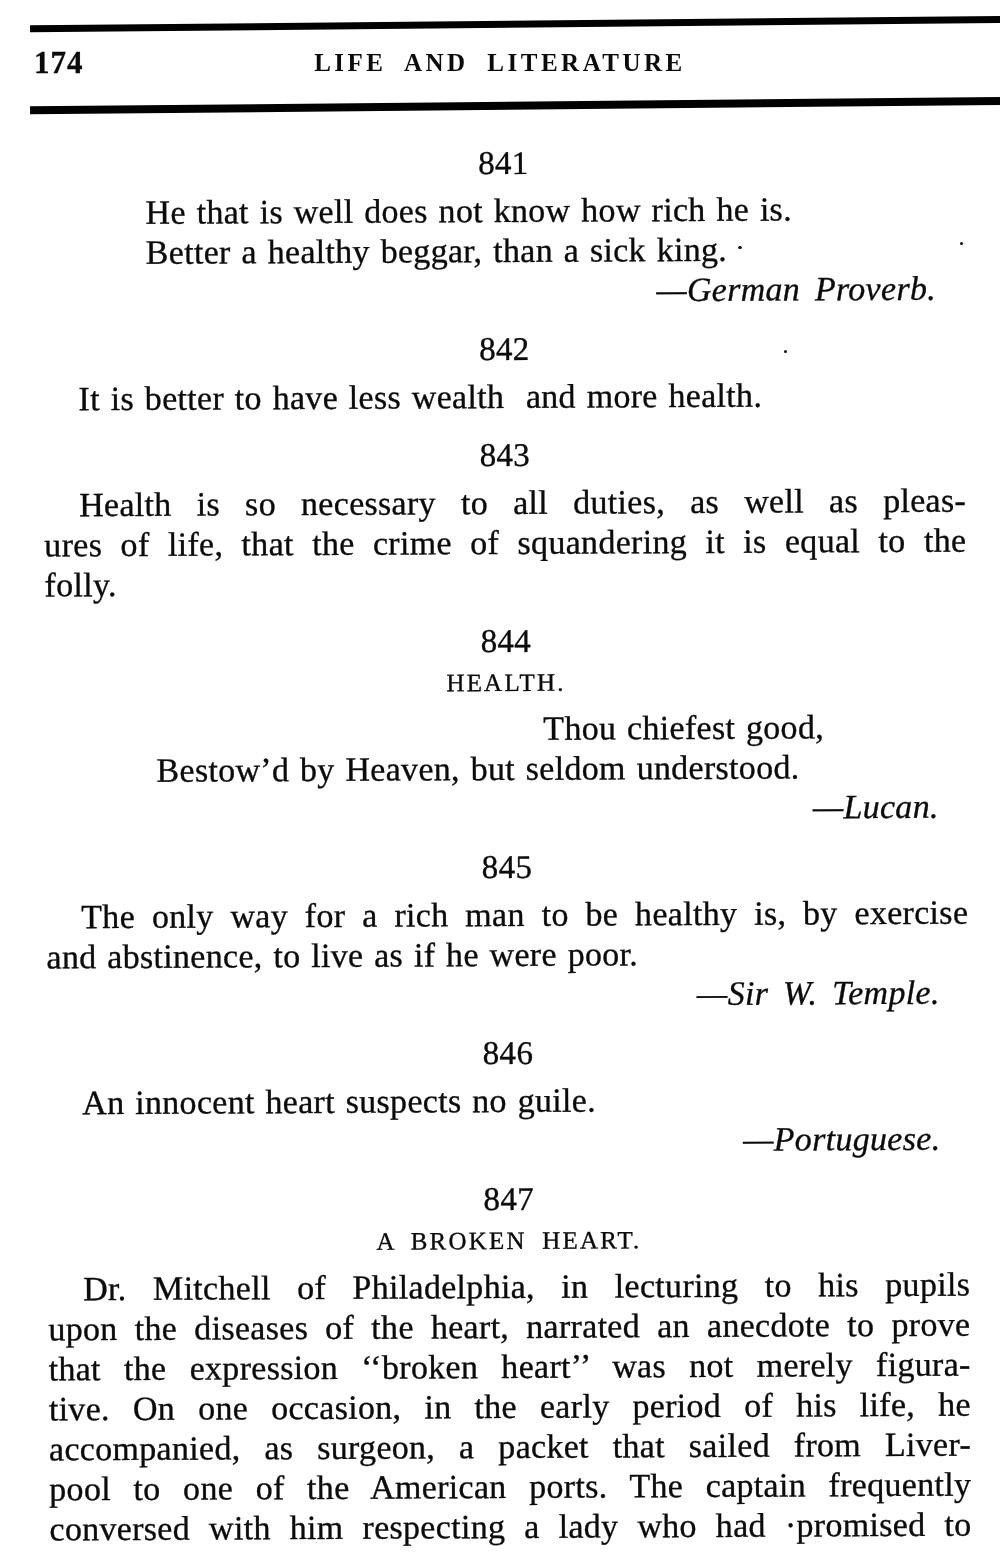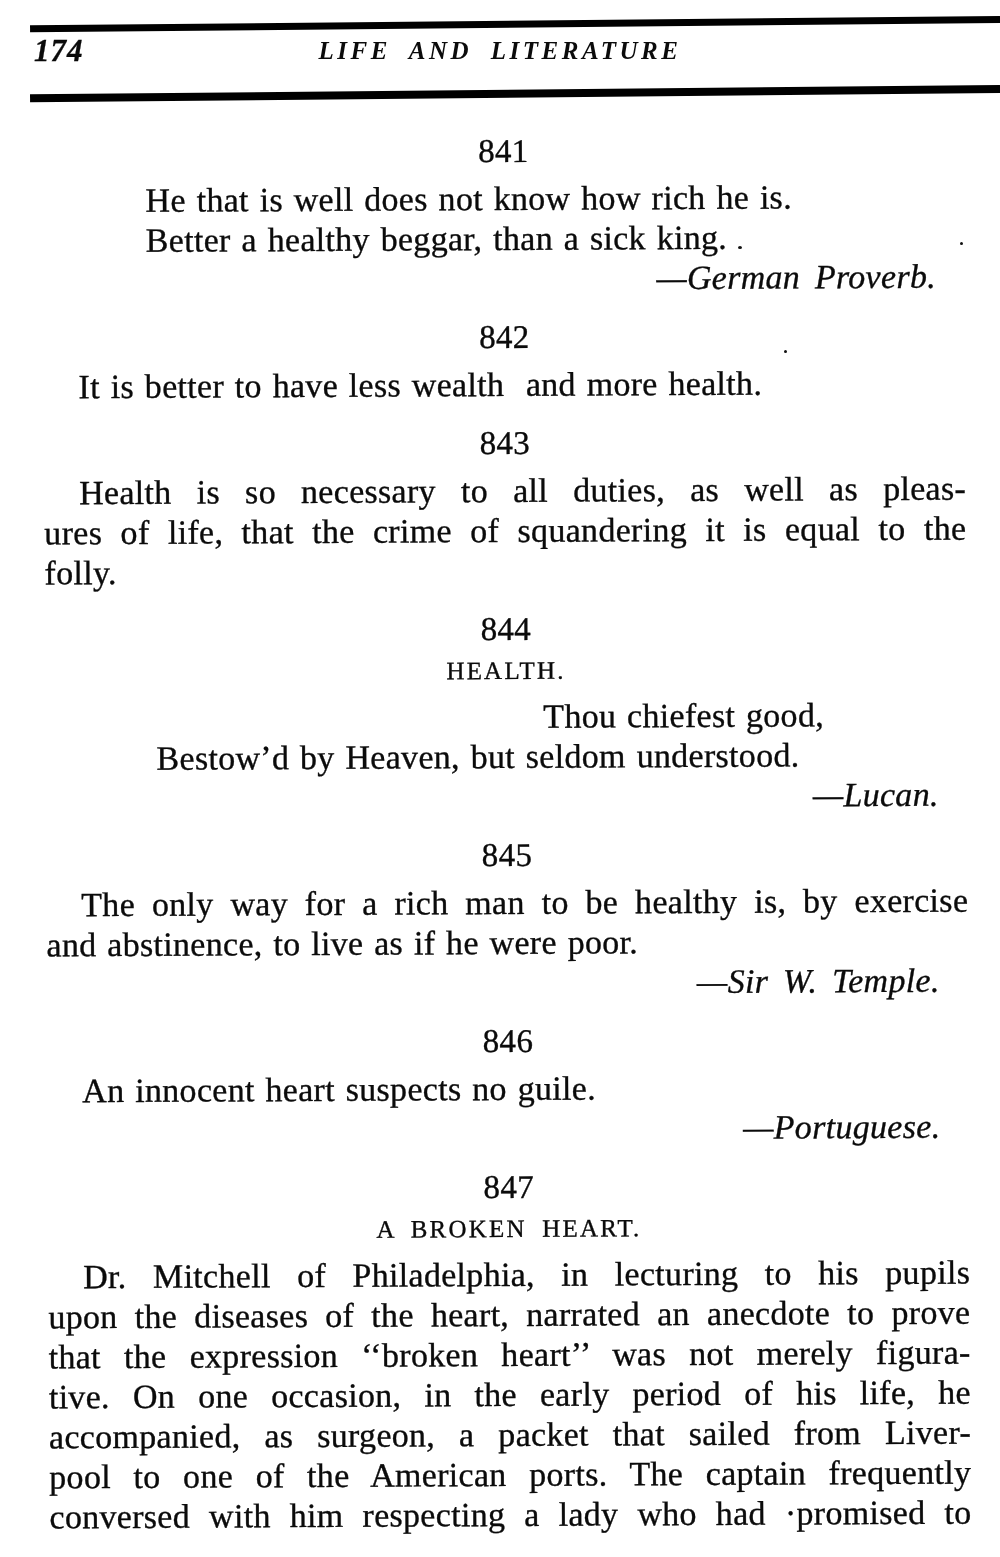--- a/index.html
+++ b/index.html
@@ -13,22 +13,22 @@
   }
   .page { width: 1000px; height: 1557px; position: relative; }
 
   
   .rule { background: #000; height: 7px; margin-left: 30px;
           transform: rotate(-0.55deg); transform-origin: 100% 50%; }
   .rule-top { margin-top: 16px; }
   .rule-mid { height: 8px; margin-top: 0; }
 
   .header-row {
-    position: relative; height: 60px; margin-top: 2px;
-    display: flex; align-items: center; font-style: italic;
+    position: relative; height: 60px; margin-top: 14px;
+    display: flex; align-items: center;
   }
   .page-number {
     position: absolute; left: 34px; top: 8px;
     font-size: 31px; font-weight: bold; letter-spacing: 1px;
     -webkit-text-stroke: 0.3px #000;
   }
   .running-title {
     position: absolute; left: 0; right: 0; top: 12px;
     text-align: center;
     font-size: 25px; font-weight: bold;

